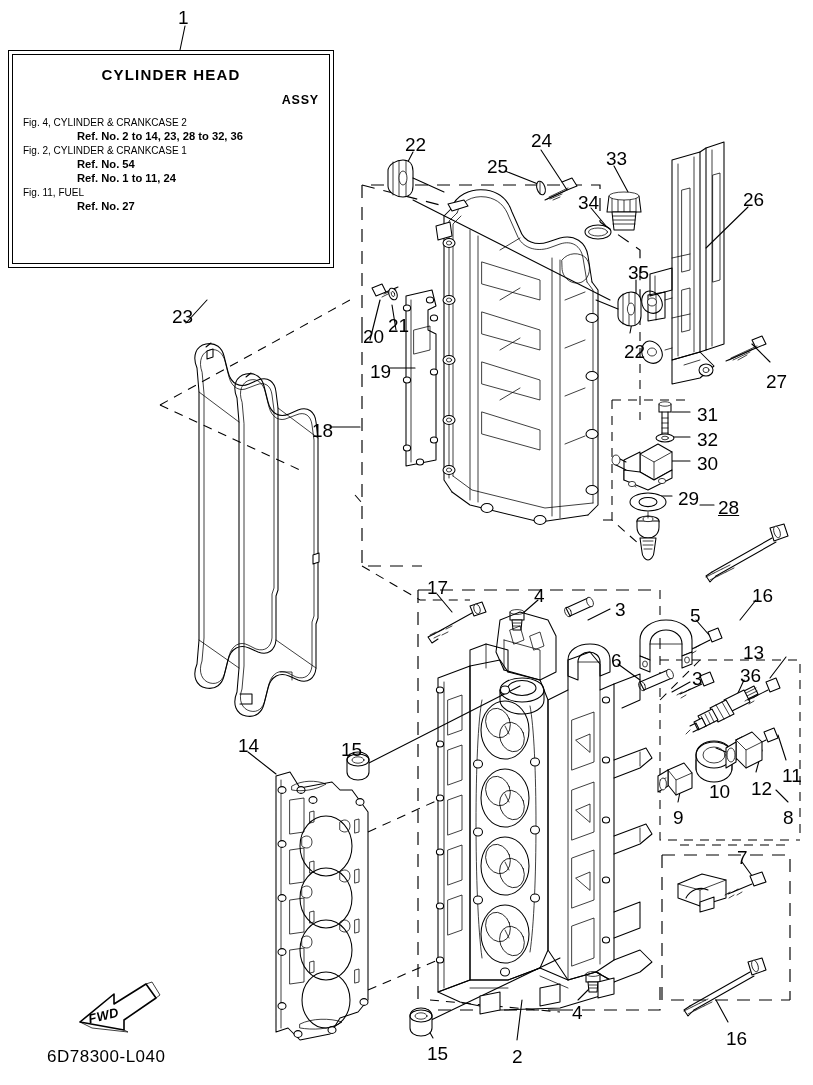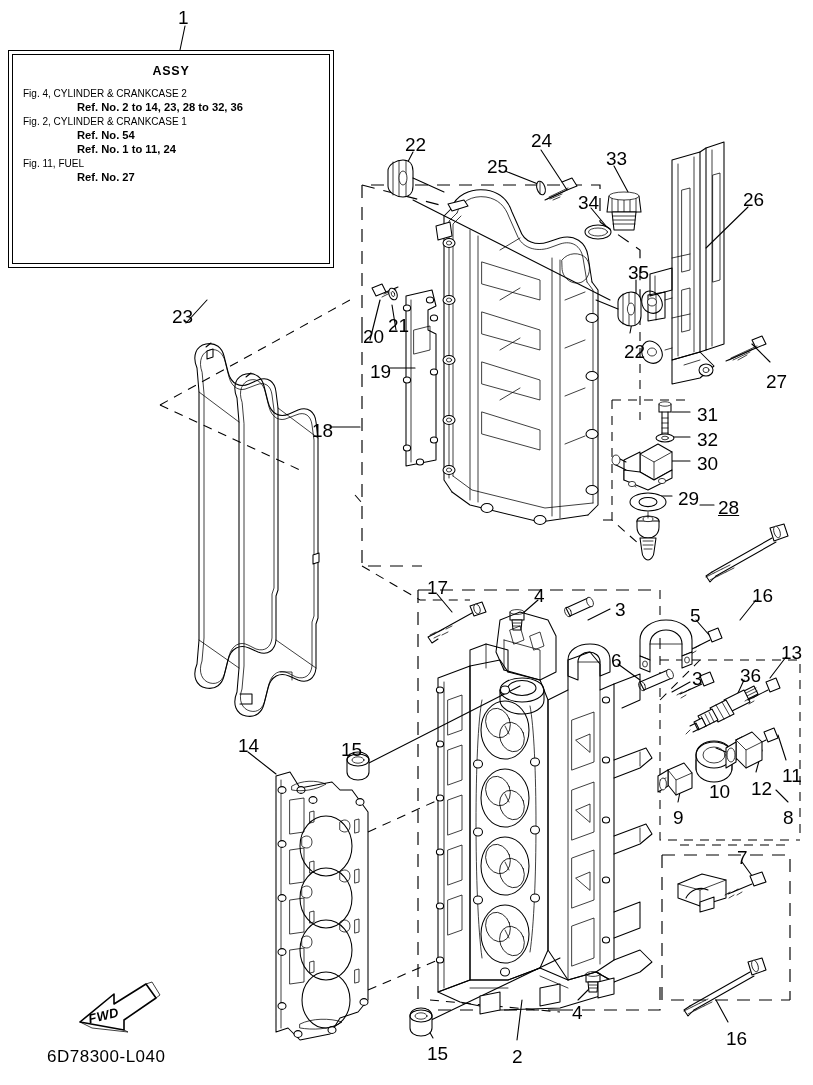--- a/index.html
+++ b/index.html
@@ -34,21 +34,21 @@
     padding:9px 10px 6px 10px;
   }
   .tb-title{
     text-align:center;
     font-weight:bold;
     font-size:15px;
     letter-spacing:1.2px;
     margin:2px 0 10px 0;
   }
   .tb-sub{
-    text-align:center;
+    text-align:right;
     font-weight:bold;
     font-size:12.5px;
     letter-spacing:.8px;
     margin:0 0 9px 0;
   }
   .tb-line{
     font-weight:normal;
     font-size:10px;
     line-height:1.30;
     white-space:nowrap;
@@ -774,20 +774,21 @@
 
     <g>
       <path class="lnB" d="M80,1022 L114,994 L114,1004 L146,984 L156,998 L124,1020 L124,1030 Z"></path>
       <path class="lnT" d="M146,984 L152,982 L160,995 L156,998"></path>
       <path class="lnT" d="M124,1030 L128,1032 L92,1028 L80,1022"></path>
     </g>
   </svg>
 
   <div id="title-block">
     <div id="title-inner">
+      <div class="tb-title">CYLINDER HEAD</div>
       <div class="tb-sub">ASSY</div>
 
       <div class="tb-line">Fig. 4, CYLINDER &amp; CRANKCASE 2</div>
       <div class="tb-ref">Ref. No. 2 to 14, 23, 28 to 32, 36</div>
 
       <div class="tb-line">Fig. 2, CYLINDER &amp; CRANKCASE 1</div>
       <div class="tb-ref">Ref. No. 54</div>
 
       <div class="tb-ref">Ref. No. 1 to 11, 24</div>
 
@@ -818,21 +819,21 @@
       <div class="callout" style="left: 678px; top: 489px;">29</div>
       <div class="callout" style="left: 718px; top: 498px; text-decoration: underline;">28</div>
       <div class="callout" style="left: 427px; top: 578px;">17</div>
       <div class="callout" style="left: 534px; top: 586px;">4</div>
       <div class="callout" style="left: 615px; top: 600px;">3</div>
       <div class="callout" style="left: 690px; top: 606px;">5</div>
       <div class="callout" style="left: 752px; top: 586px;">16</div>
       <div class="callout" style="left: 611px; top: 651px;">6</div>
       <div class="callout" style="left: 692px; top: 669px;">3</div>
       <div class="callout" style="left: 740px; top: 666px;">36</div>
-      <div class="callout" style="left: 781px; top: 643px; text-align: center;">13</div>
+      <div class="callout" style="left: 743px; top: 643px; text-align: center;">13</div>
       <div class="callout" style="left: 782px; top: 766px;">11</div>
       <div class="callout" style="left: 751px; top: 779px;">12</div>
       <div class="callout" style="left: 783px; top: 808px;">8</div>
       <div class="callout" style="left: 673px; top: 808px;">9</div>
       <div class="callout" style="left: 709px; top: 782px;">10</div>
       <div class="callout" style="left: 238px; top: 703px; margin-top: 33px;">14</div>
       <div class="callout" style="left: 341px; top: 740px;">15</div>
       <div class="callout" style="left: 737px; top: 848px;">7</div>
       <div class="callout" style="left: 427px; top: 1044px;">15</div>
       <div class="callout" style="left: 512px; top: 1047px;">2</div>

